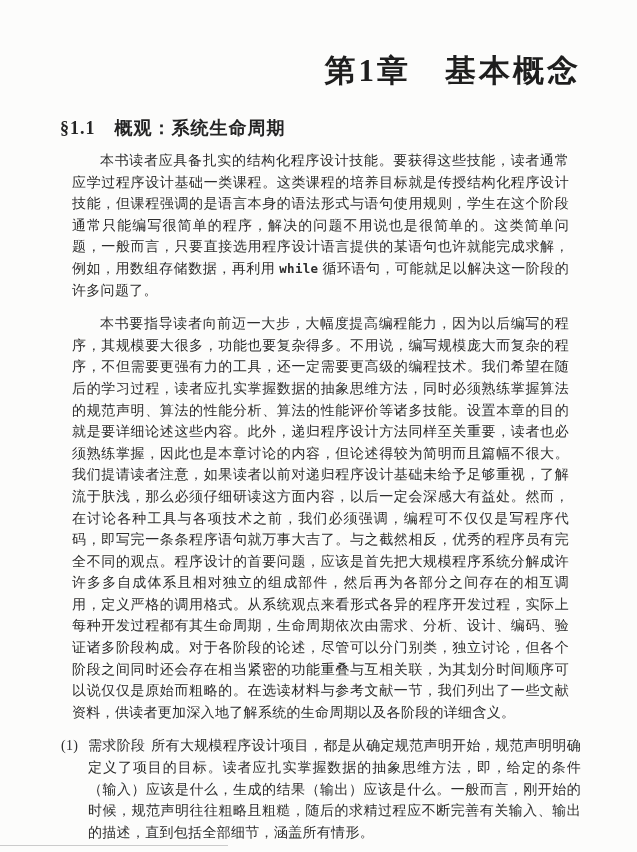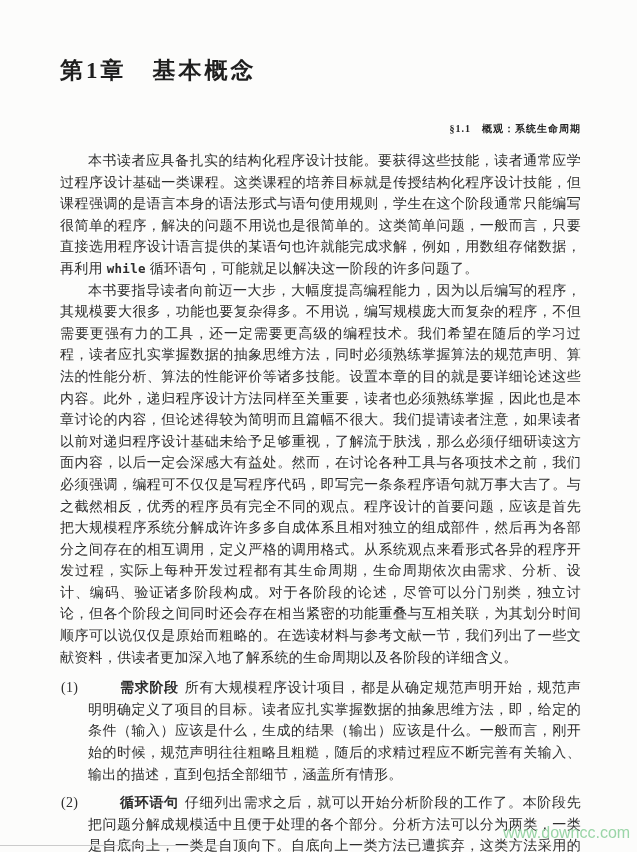--- a/index.html
+++ b/index.html
@@ -13,38 +13,38 @@
     color: #2d2d2d;
   }
   .content {
     position: absolute;
     left: 60px;
     right: 56px;
     top: 0;
   }
   .chapter-title {
     margin: 56px 0 16px 0;
-    text-align: left;
-    font-size: 23px;
+    text-align: right;
+    font-size: 31px;
     line-height: 30px;
     font-weight: bold;
     color: #1e1e1e;
     letter-spacing: 3px;
   }
   .section-heading {
     margin: 32px 0 0 0;
-    text-align: right;
-    font-size: 10px;
+    text-align: left;
+    font-size: 18px;
     line-height: 21px;
     font-weight: bold;
     color: #242424;
     letter-spacing: 1px;
   }
   .body-para {
-    margin: 0;
+    margin: 12px;
     font-size: 14px;
     line-height: 21.6px;
     text-align: justify;
     text-indent: 2em;
     letter-spacing: 0.3px;
   }
   .body-para.first { margin-top: 11px; }
   .inline-code {
     font-family: "DejaVu Sans Mono", monospace;
     font-weight: bold;
@@ -59,23 +59,22 @@
     line-height: 21.6px;
     text-align: justify;
     letter-spacing: 0.3px;
   }
   .list-num {
     position: absolute;
     left: 1px;
     top: 0;
   }
   .list-term {
-    font-weight: bold;
+    font-weight: normal;
     padding-right: 6px;
-    margin-left: 32px;
   }
   .watermark-name {
     position: absolute;
     left: 486px;
     top: 798px;
     font-family: "Liberation Sans", sans-serif;
     font-size: 30px;
     line-height: 30px;
     font-weight: bold;
     color: rgba(72, 176, 95, 0.78);
@@ -124,14 +123,13 @@
       <div class="list-item">
         <span class="list-num">(2)</span><span class="list-term">循环语句</span><span>仔细列出需求之后，就可以开始分析阶段的工作了。本阶段先把问题分解成规模适中且便于处理的各个部分。分析方法可以分为两类，一类是自底向上，一类是自顶向下。自底向上一类方法已遭摈弃，这类方法采用的策略不考虑结构信息，一开始就侧重编写代码的细节，显得杂乱无章。如果该类方法不幸被选用，而且程序员又缺乏大局观，那么最后的程序会成为相互之间松散连接又支离破碎的片段，这样，错误极可能蔓延不止，扩散到各处。打个比方，自底向上一类方法很像只用一个蓝图建各式房屋，</span>
       </div>
 
     </div>
   </div>
 
   <div class="scan-edge-line"></div>
 
 
-  <div class="watermark-url">www.downcc.com</div>
 </div>
 
 </body></html>

